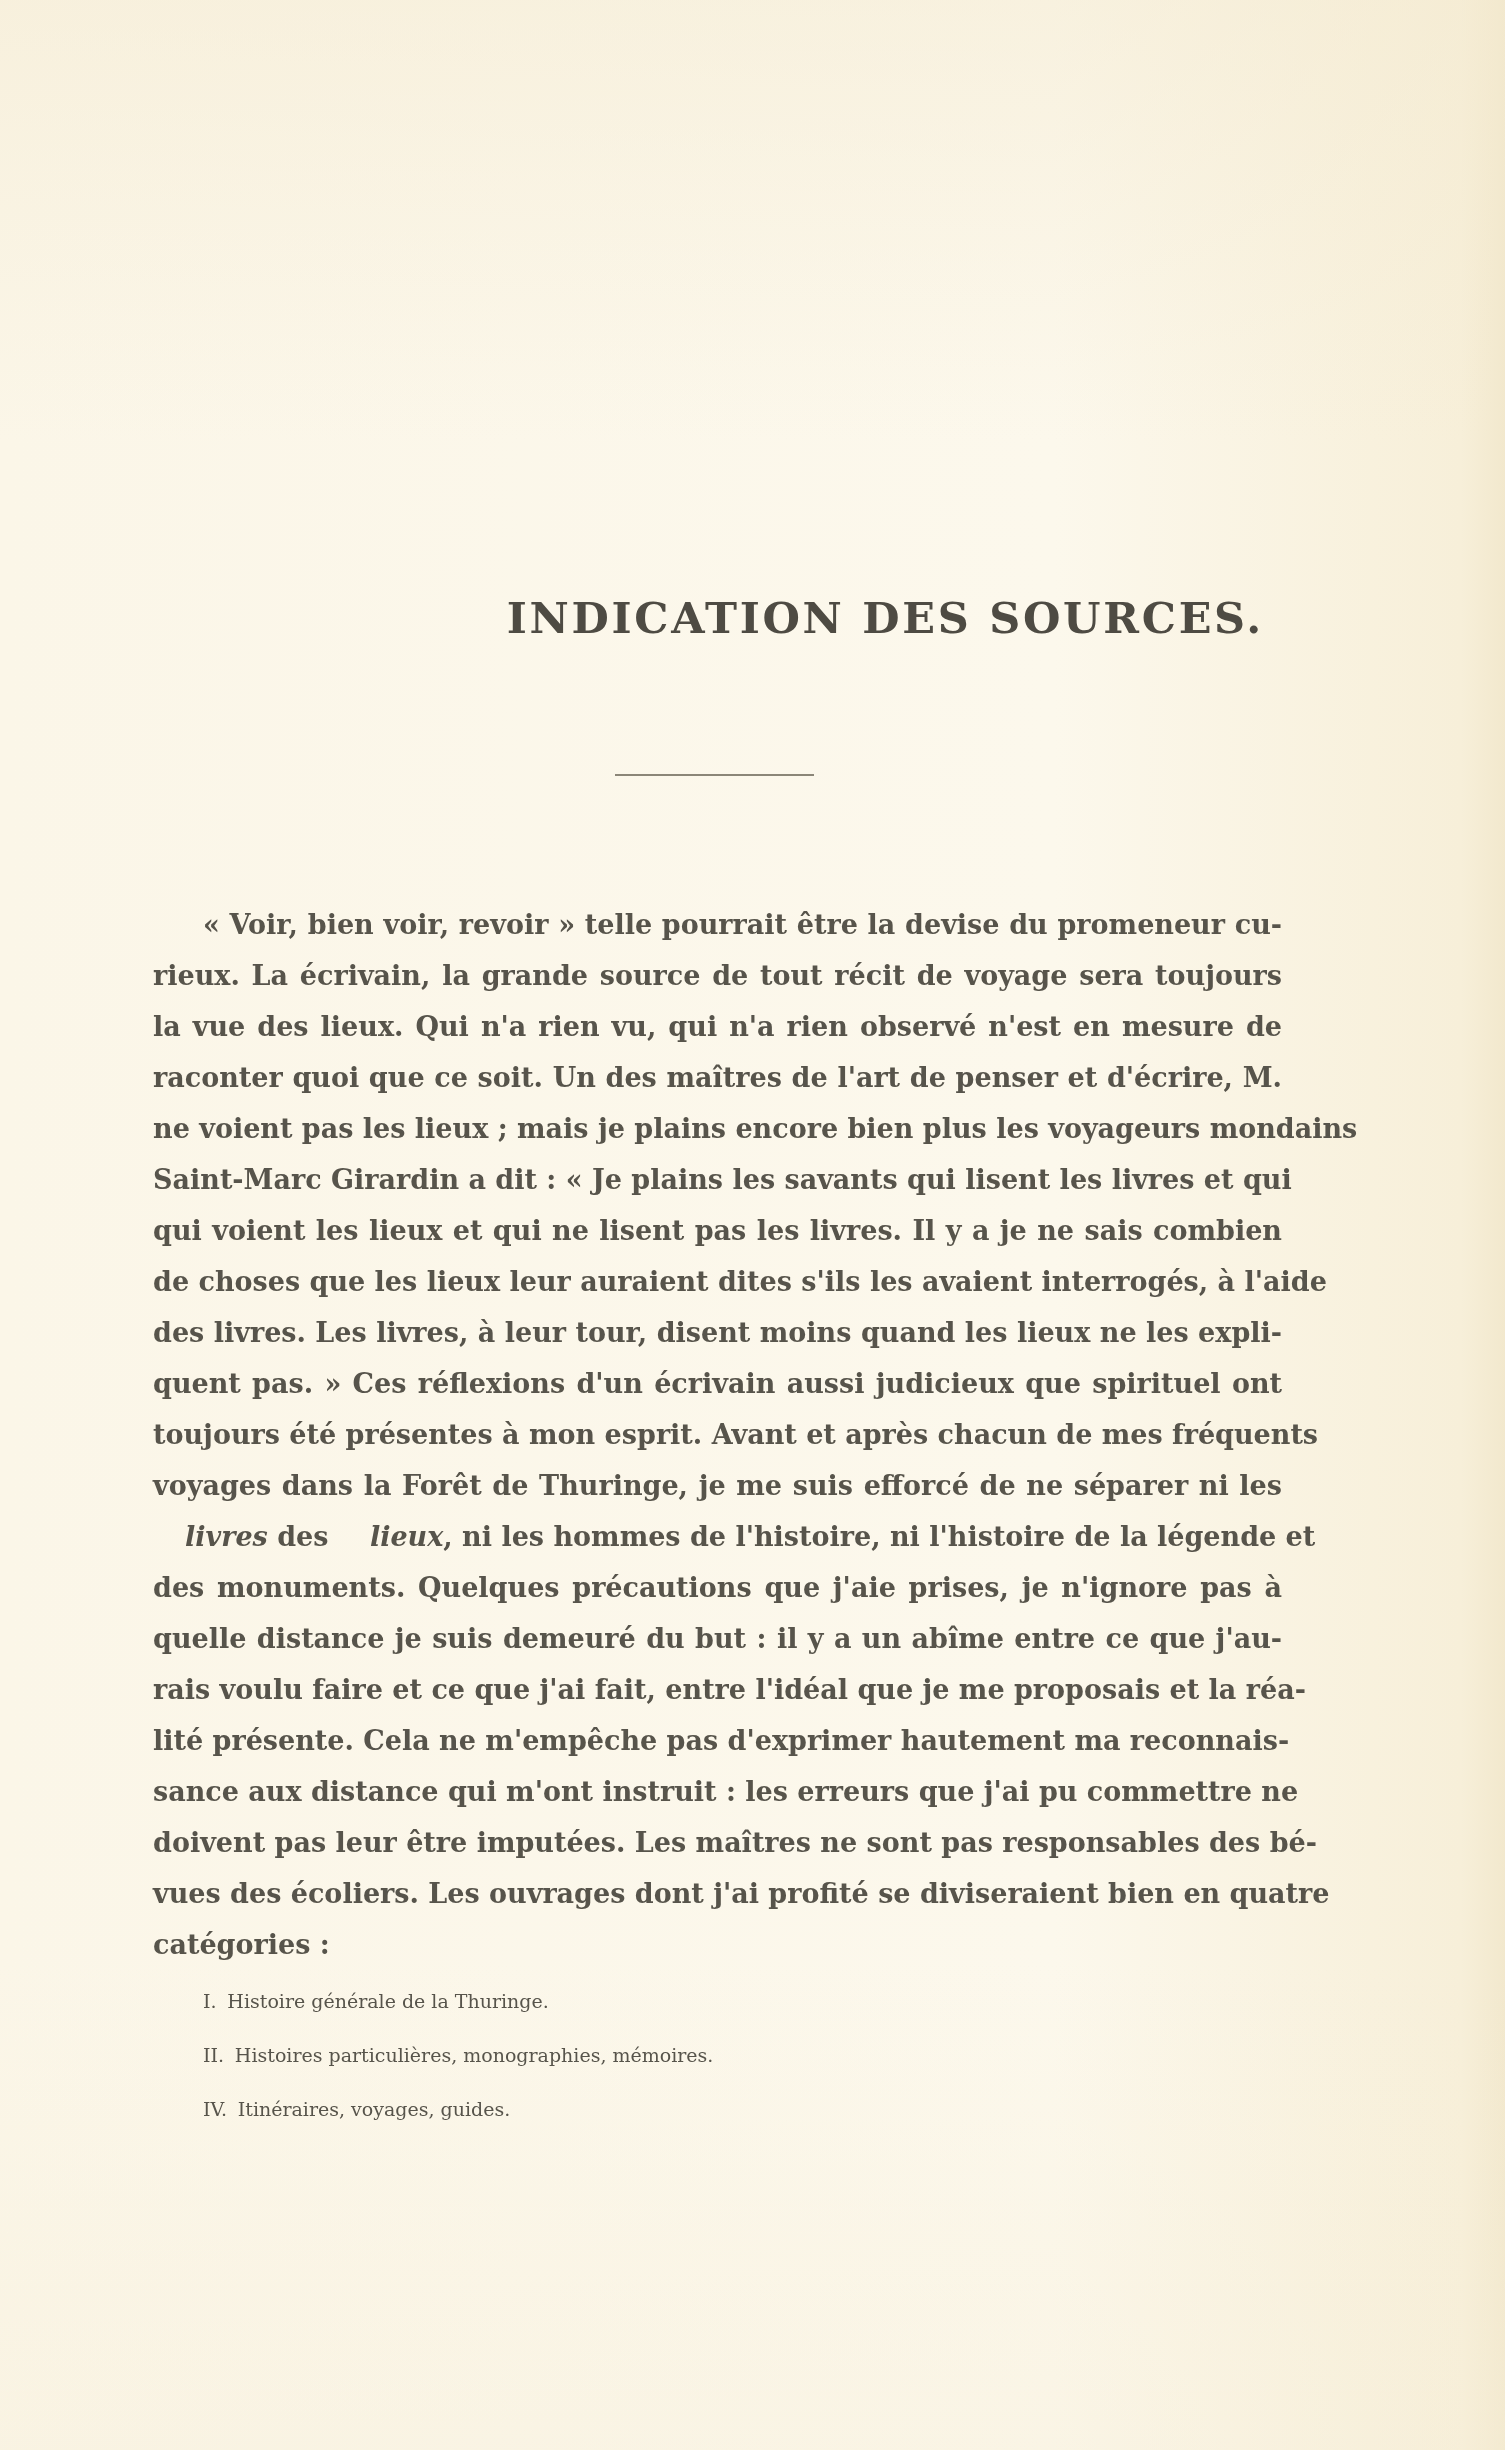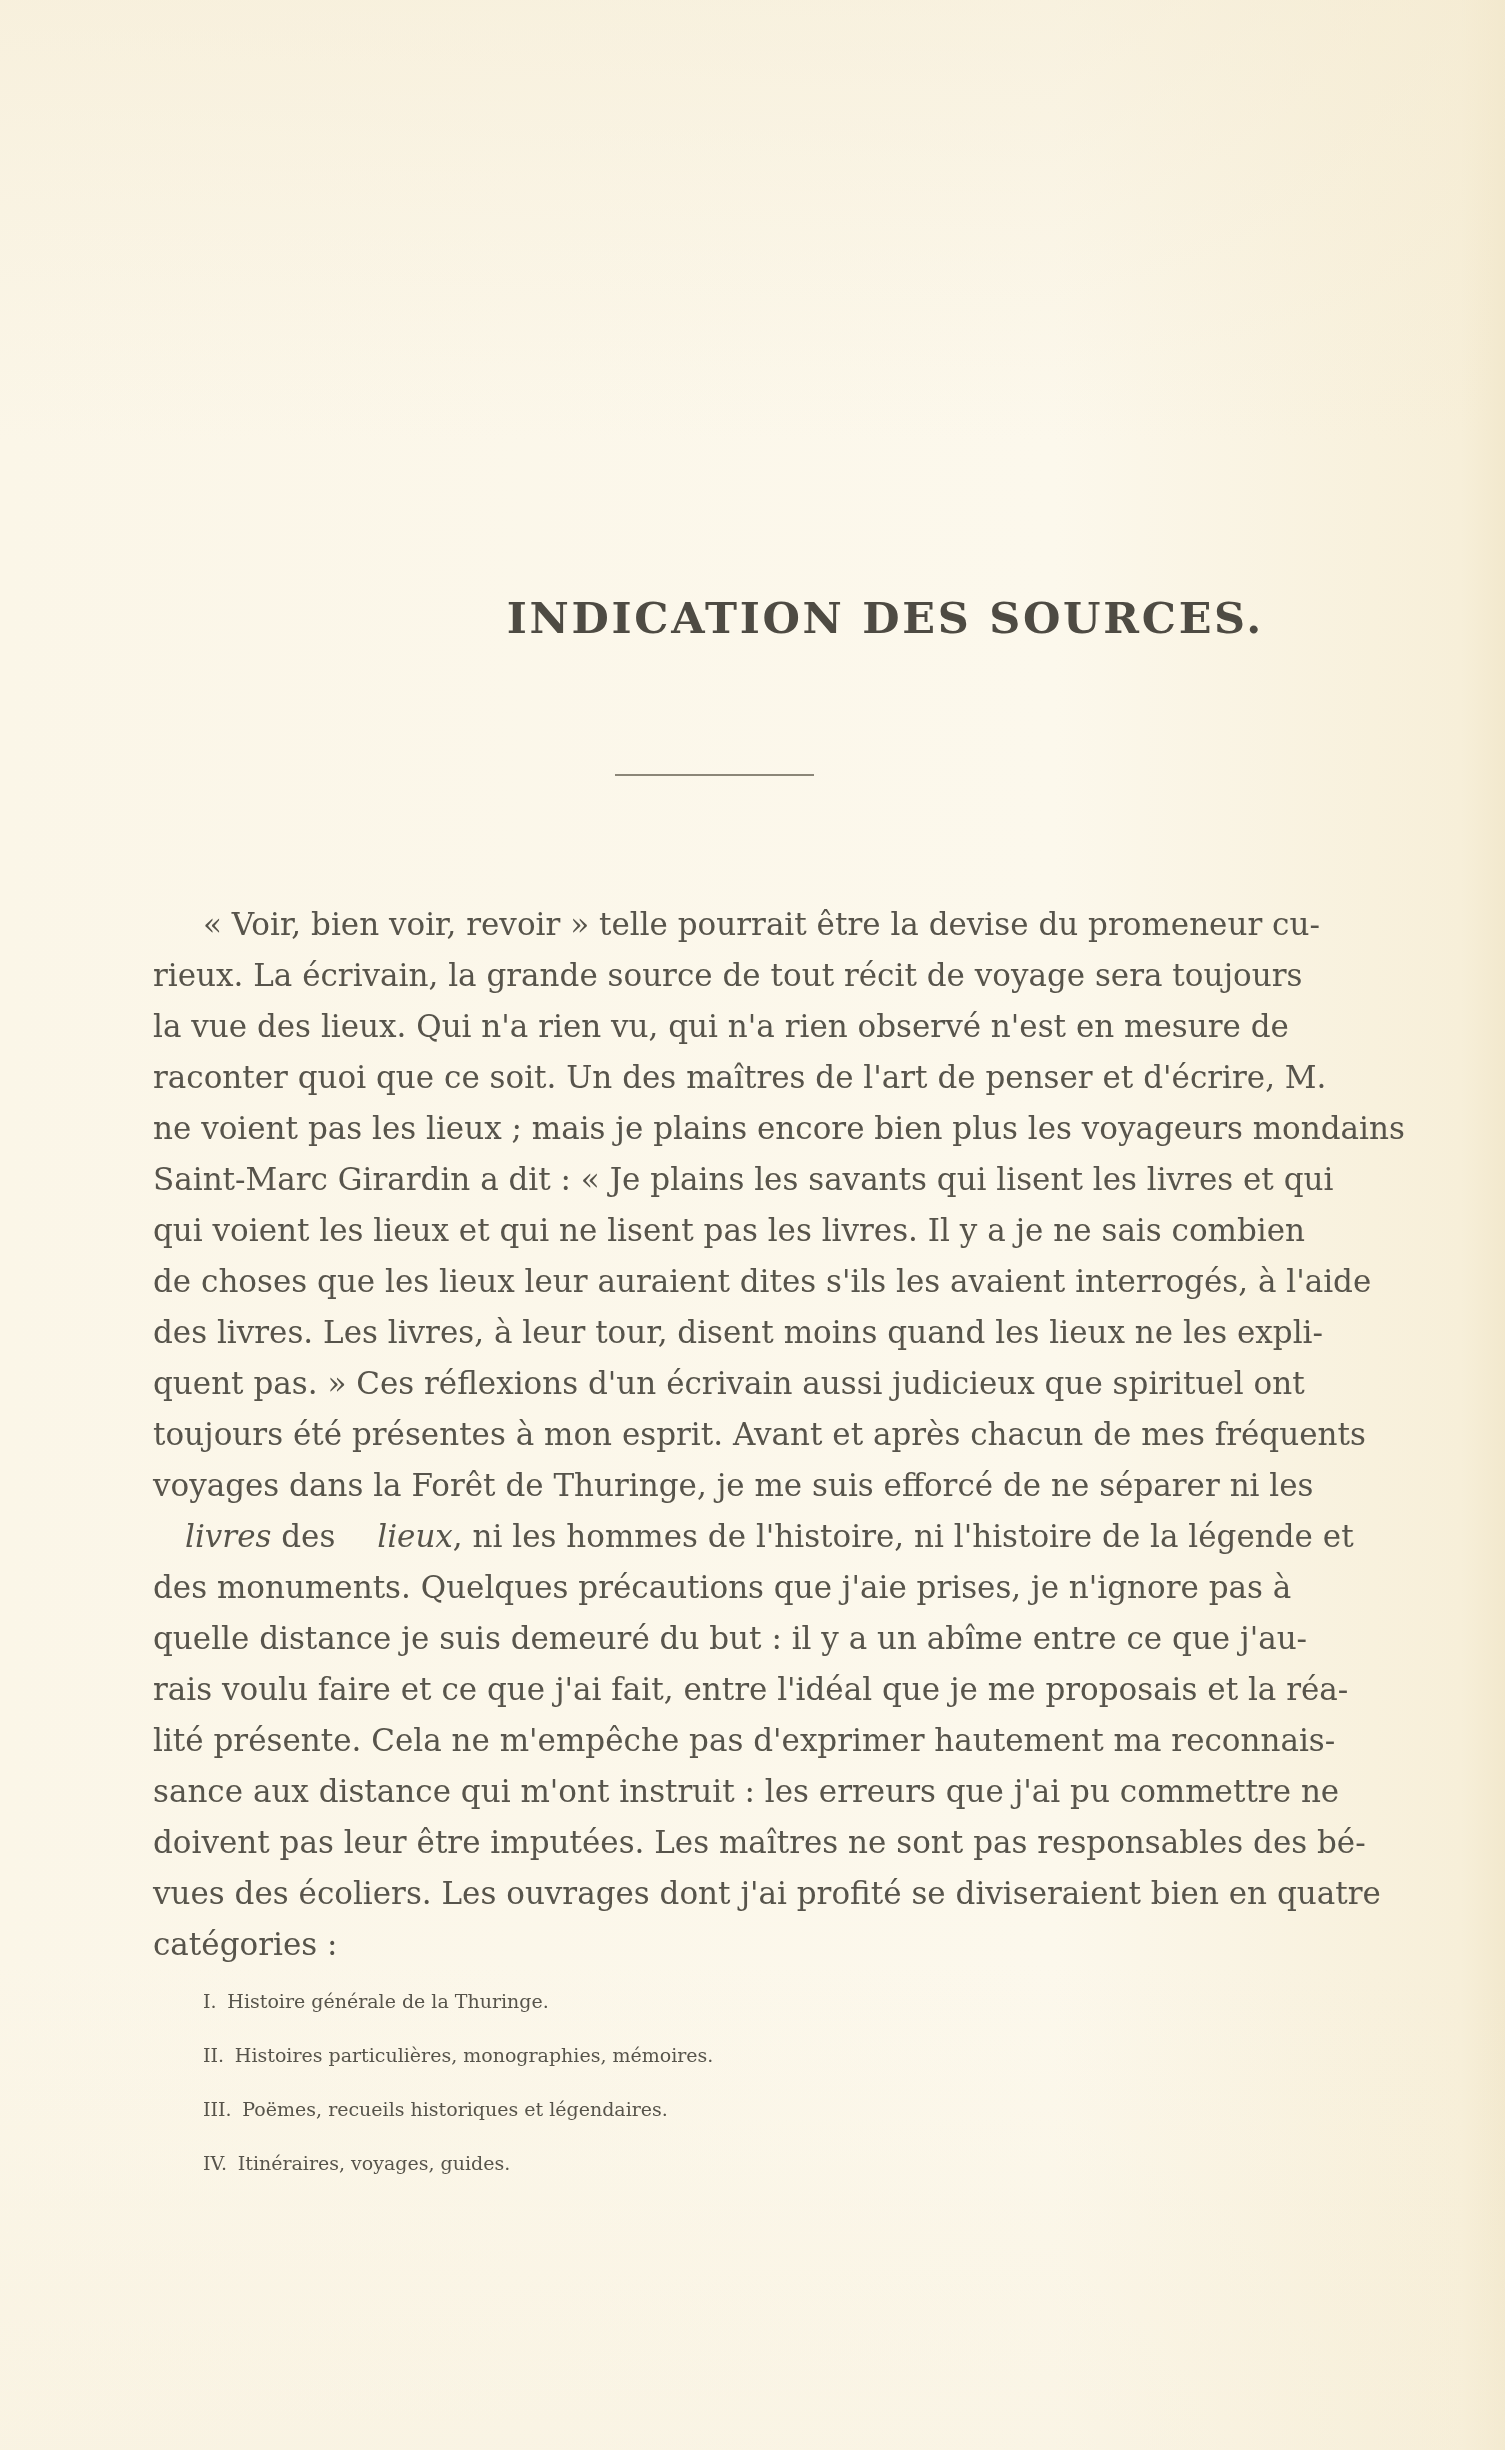--- a/index.html
+++ b/index.html
@@ -39,21 +39,22 @@
     width: 199px;
     height: 1.8px;
     background: #8b8678;
   }
   .body-paragraph {
     position: absolute;
     top: 899px;
     left: 153px;
     width: 1129px;
     color: #57544b;
-    font-size: 31px;
+    font-size: 27px;
+    font-weight: bold;
   }
   .body-paragraph .line {
     height: 51px;
     line-height: 51px;
     text-align: justify;
     text-align-last: justify;
     white-space: nowrap;
   }
   .body-paragraph .line.indent {
     padding-left: 50px;
@@ -109,17 +110,16 @@
       <div class="line"><span>rais voulu faire et ce que j'ai fait, entre l'idéal que je me proposais et la réa-</span></div>
       <div class="line"><span>lité présente. Cela ne m'empêche pas d'exprimer hautement ma reconnais-</span></div>
       <div class="line"><span>sance aux distance qui m'ont instruit : les erreurs que j'ai pu commettre ne</span></div>
       <div class="line"><span>doivent pas leur être imputées. Les maîtres ne sont pas responsables des bé-</span></div>
       <div class="line"><span>vues des écoliers. Les ouvrages dont j'ai profité se diviseraient bien en quatre</span></div>
       <div class="line nojust"><span>catégories :</span></div>
     </div>
   <div class="category-list">
       <div class="cat-item"><span class="numeral">I.</span><span>Histoire générale de la Thuringe.</span></div>
       <div class="cat-item"><span class="numeral">II.</span><span>Histoires particulières, monographies, mémoires.</span></div>
-      <div class="cat-item"><span class="numeral">III.</span><span>Poëmes, recueils historiques et légendaires.</span></div>
       <div class="cat-item"><span class="numeral">IV.</span><span>Itinéraires, voyages, guides.</span></div>
     </div>
 </div>
 
 
 </body></html>

